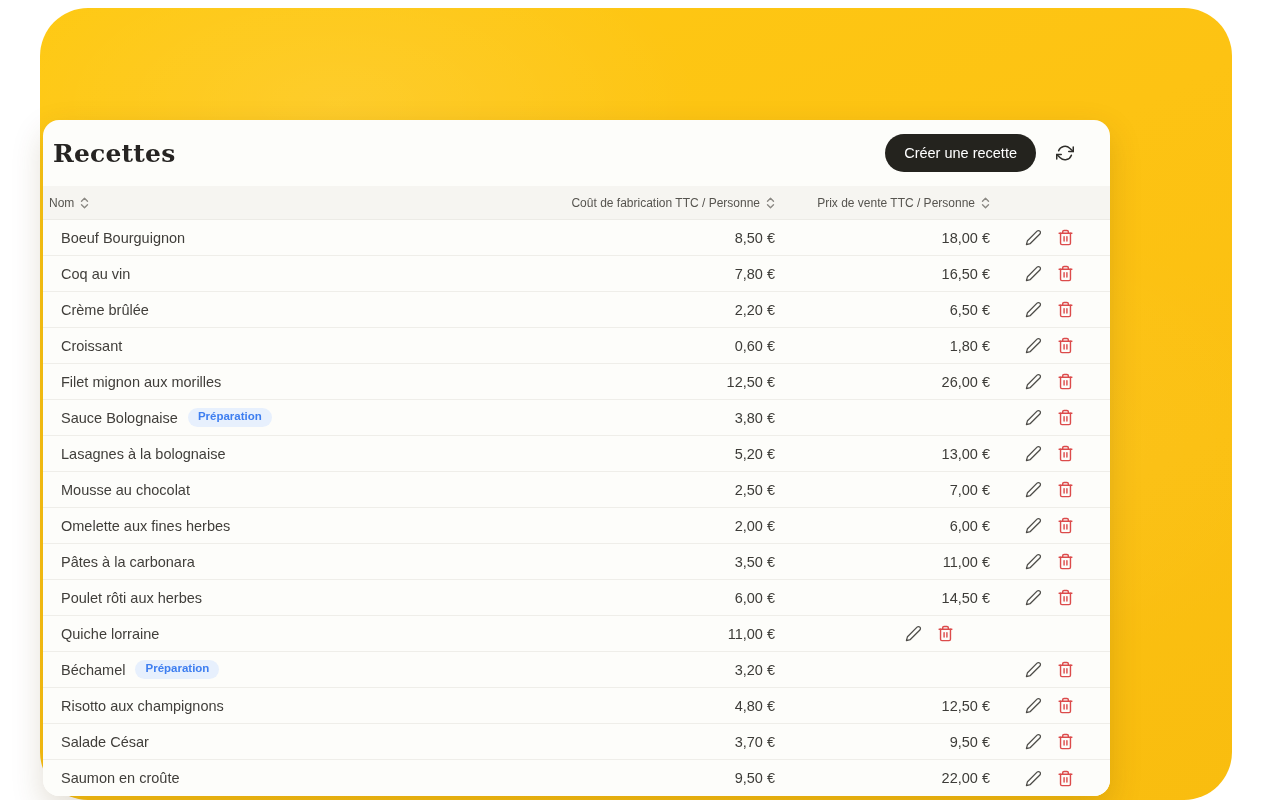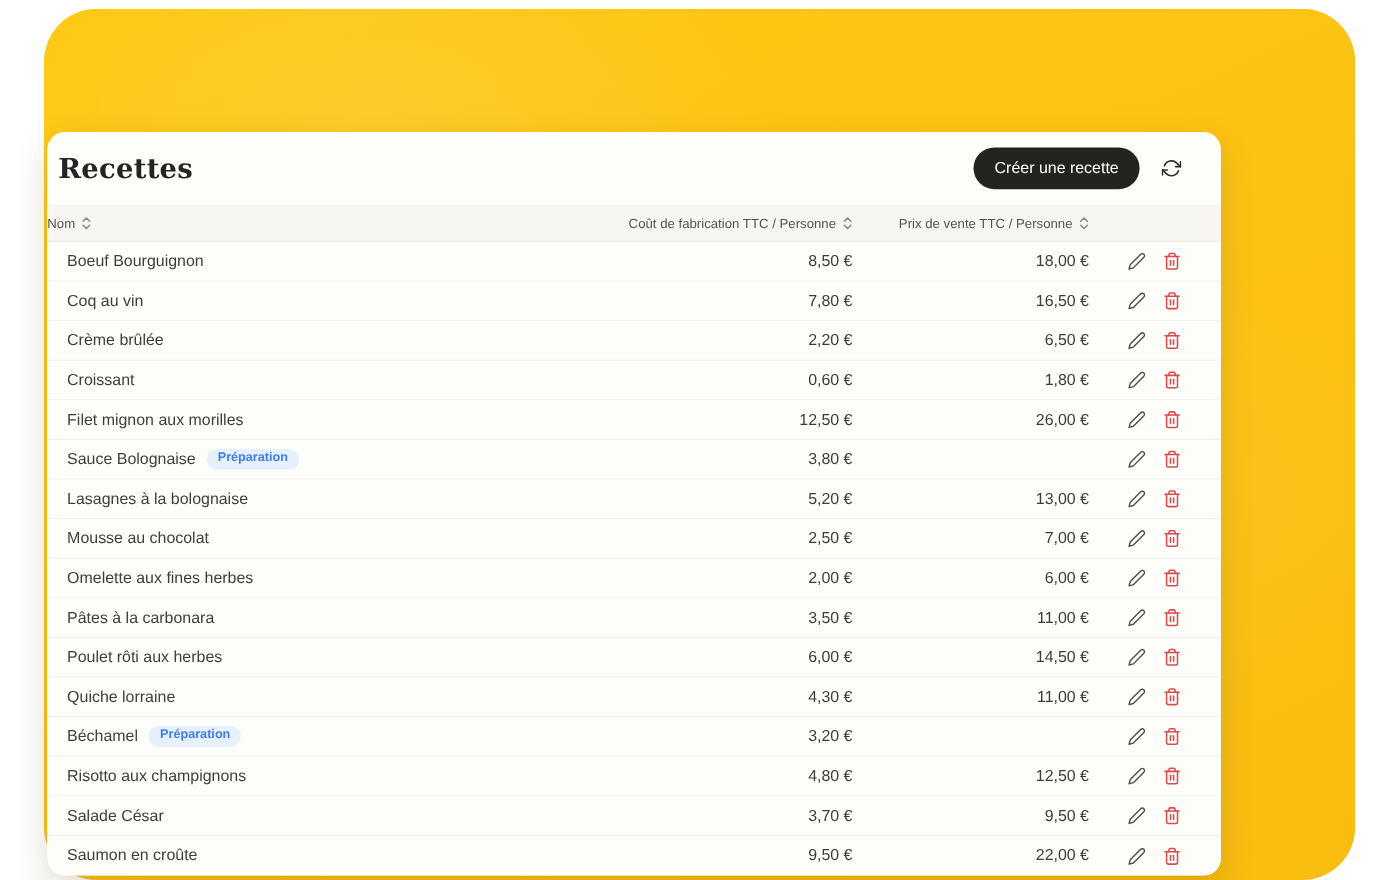--- a/index.html
+++ b/index.html
@@ -50,21 +50,21 @@
     align-items: center;
   }
 
   .thead {
     height: 34px; flex: 0 0 34px;
     background: #F6F5F1;
     border-bottom: 1px solid #ECEBE6;
     font-size: 12px; color: #56544F;
   }
   .th { display: flex; align-items: center; gap: 6px; white-space: nowrap; }
-  .th.left { justify-content: flex-start; padding-left: 0; }
+  .th.left { justify-content: flex-start; padding-left: 6px; }
   .th.right { justify-content: flex-end; text-align: right; }
   .sort-icon { display: inline-flex; flex: 0 0 auto; }
 
   .tbody { flex: 1 1 auto; }
   .row {
     height: 36px;
     border-bottom: 1px solid #EFEEE9;
     background: #FDFDFA;
   }
   .row:last-child { border-bottom: none; }
@@ -448,21 +448,20 @@
         </span>
       </button>
     </div>
   </div>
 
   <div class="row grid-cols">
     <div class="cell-name">
       <span>Quiche lorraine</span>
 
     </div>
-    <div class="cell-num">4,30 €</div>
     <div class="cell-num">11,00 €</div>
     <div class="cell-actions">
       <button class="icon-btn">
         <span style="display:flex;">
           <svg width="17" height="17" viewBox="0 0 24 24" fill="none" stroke="#4F4E4A" stroke-width="1.8" stroke-linecap="round" stroke-linejoin="round">
             <path d="M17 3a2.828 2.828 0 1 1 4 4L7.5 20.5 2 22l1.5-5.5L17 3z"></path>
           </svg>
         </span>
       </button>
       <button class="icon-btn">

